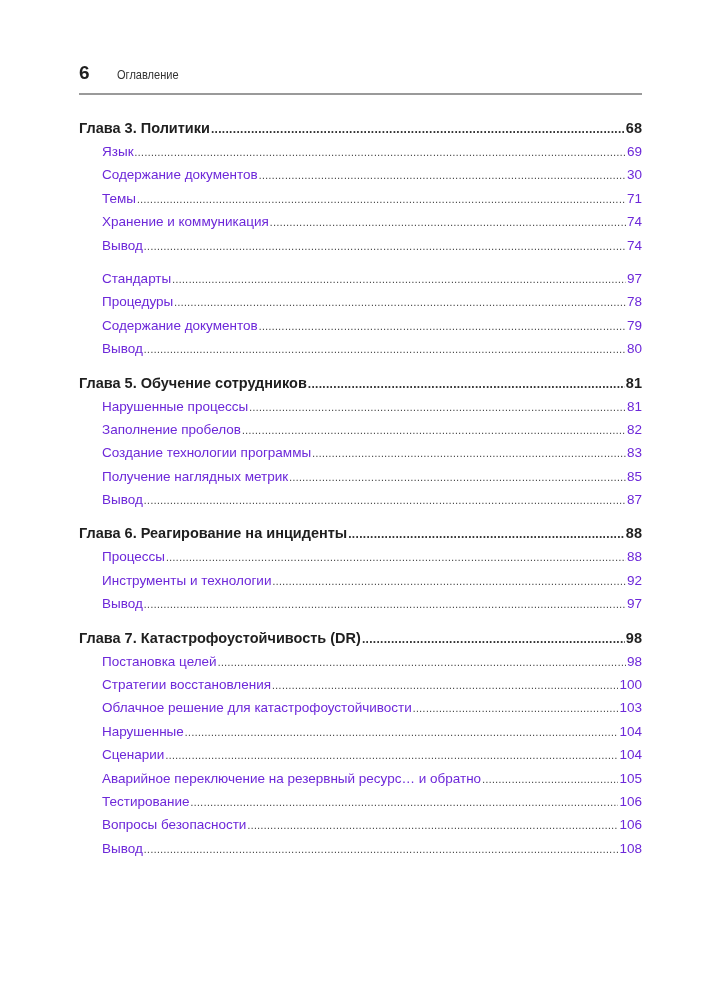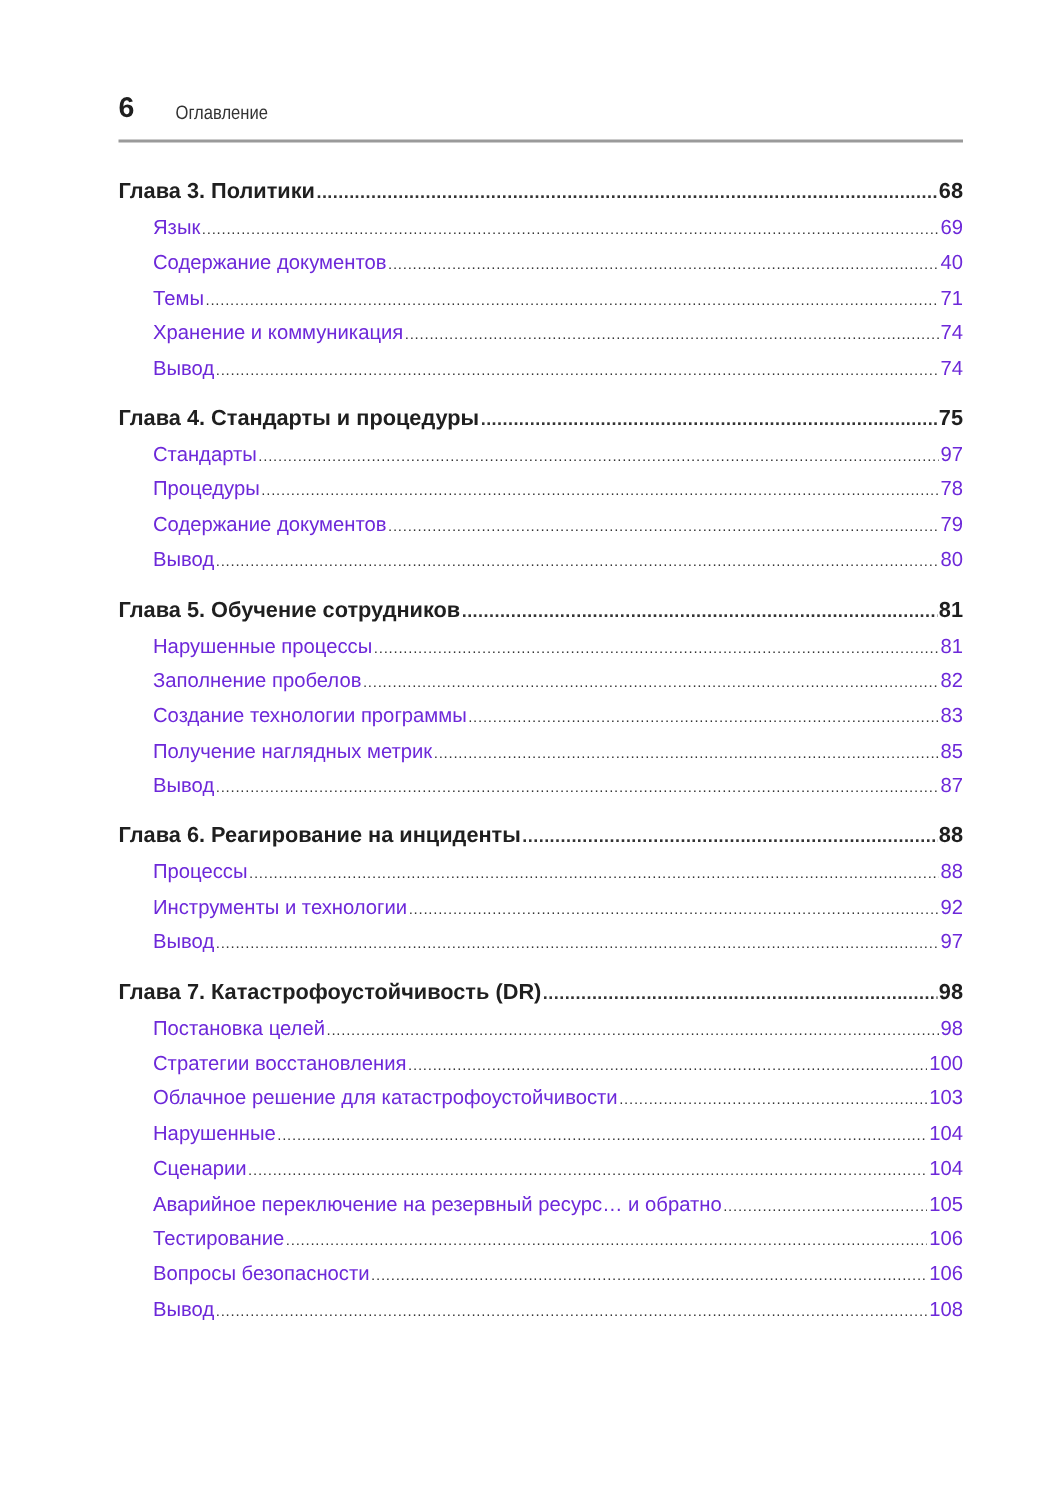--- a/index.html
+++ b/index.html
@@ -37,44 +37,39 @@
         <span class="page">68</span>
       </div>
       <div class="row sec-row">
         <span class="title">Язык</span>
         <span class="dots"></span>
         <span class="page">69</span>
       </div>
       <div class="row sec-row">
         <span class="title">Содержание документов</span>
         <span class="dots"></span>
-        <span class="page">40</span>
+        <span class="page">30</span>
       </div>
       <div class="row sec-row">
         <span class="title">Темы</span>
         <span class="dots"></span>
         <span class="page">71</span>
       </div>
       <div class="row sec-row">
         <span class="title">Хранение и коммуникация</span>
         <span class="dots"></span>
         <span class="page">74</span>
       </div>
       <div class="row sec-row">
         <span class="title">Вывод</span>
         <span class="dots"></span>
         <span class="page">74</span>
       </div>
     </div>
     <div class="chapter">
-      <div class="row chap-row">
-        <span class="title">Глава 4. Стандарты и процедуры</span>
-        <span class="dots"></span>
-        <span class="page">75</span>
-      </div>
       <div class="row sec-row">
         <span class="title">Стандарты</span>
         <span class="dots"></span>
         <span class="page">97</span>
       </div>
       <div class="row sec-row">
         <span class="title">Процедуры</span>
         <span class="dots"></span>
         <span class="page">78</span>
       </div>

